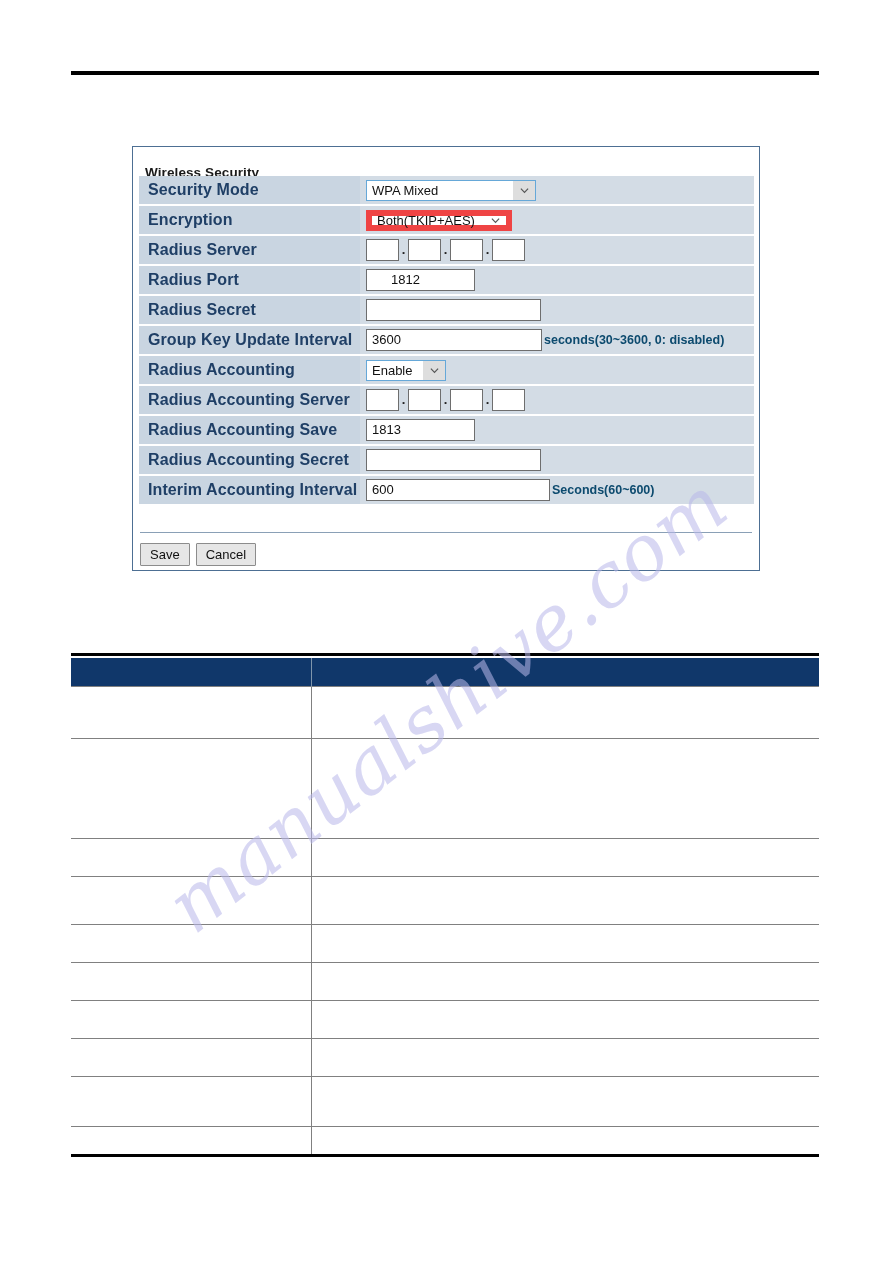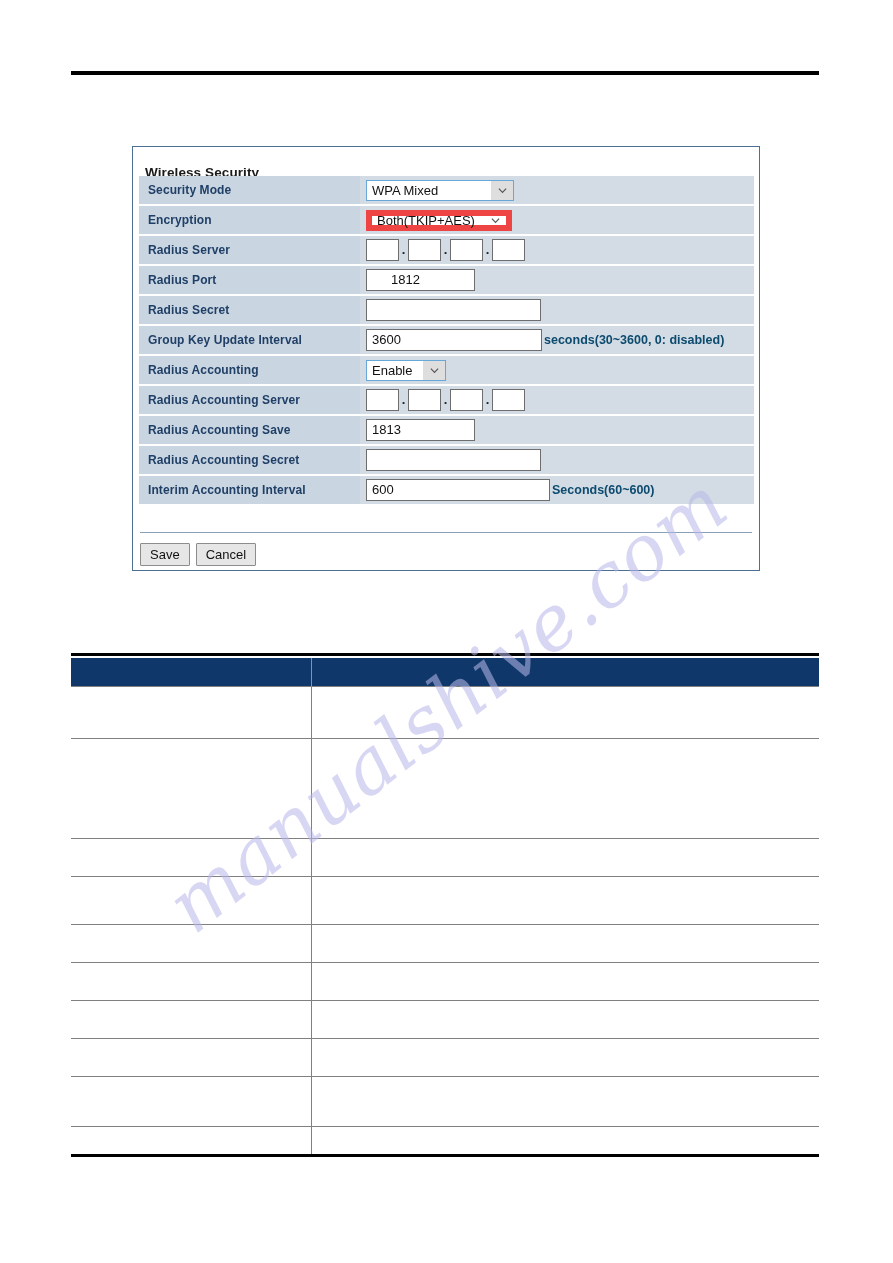--- a/index.html
+++ b/index.html
@@ -82,21 +82,21 @@
     margin-bottom: 2px;
     display: flex;
     align-items: center;
   }
   .flabel {
     width: 221px;
     height: 28px;
     line-height: 28px;
     background: #c9d5e1;
     color: #1f3f66;
-    font-size: 12px;
+    font-size: 16px;
     font-weight: bold;
     padding-left: 9px;
     box-sizing: border-box;
     flex: 0 0 221px;
     letter-spacing: .1px;
   }
   .fvalue {
     height: 28px;
     flex: 1 1 auto;
     background: #d3dce5;
@@ -130,21 +130,21 @@
     justify-content: center;
     margin-left: auto;
   }
   .sel.blue .arrowbox { background: #dedede; }
   .chev {
     display: block;
     width: 9px;
     height: 9px;
   }
 
-  #sel-security { width: 148px; }
+  #sel-security { width: 170px; }
   #sel-security .seltext { flex: 0 0 auto; }
   #sel-encryption { width: 146px; }
   #sel-accounting { width: 80px; }
 
   
   .tinput {
     background: #ffffff;
     border: 1px solid #6e6e6e;
     height: 22px;
     box-sizing: border-box;

